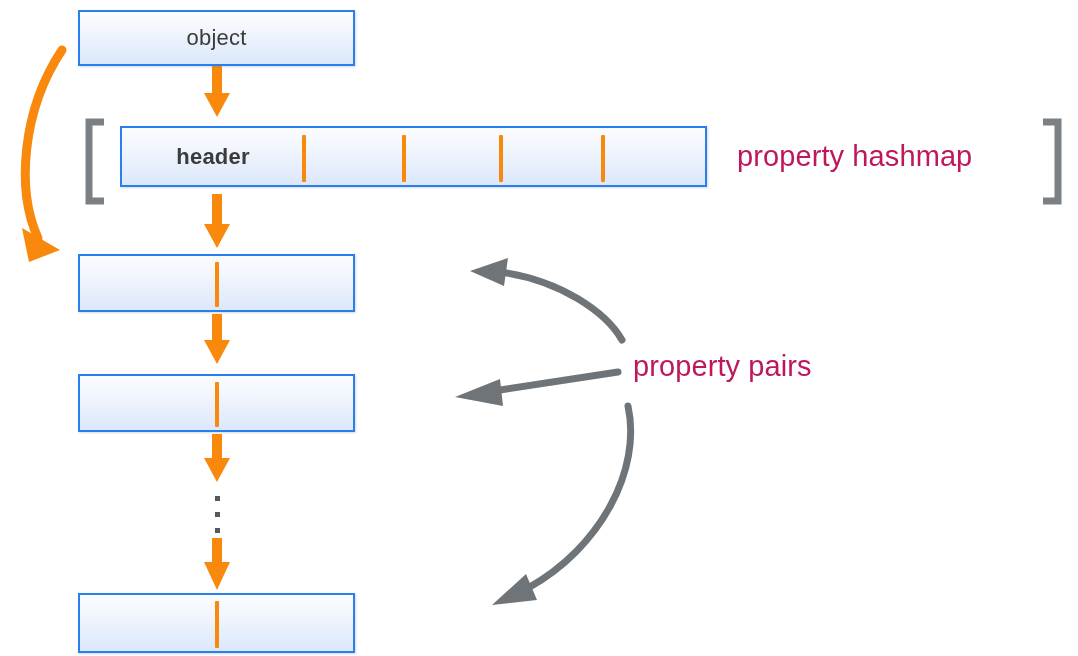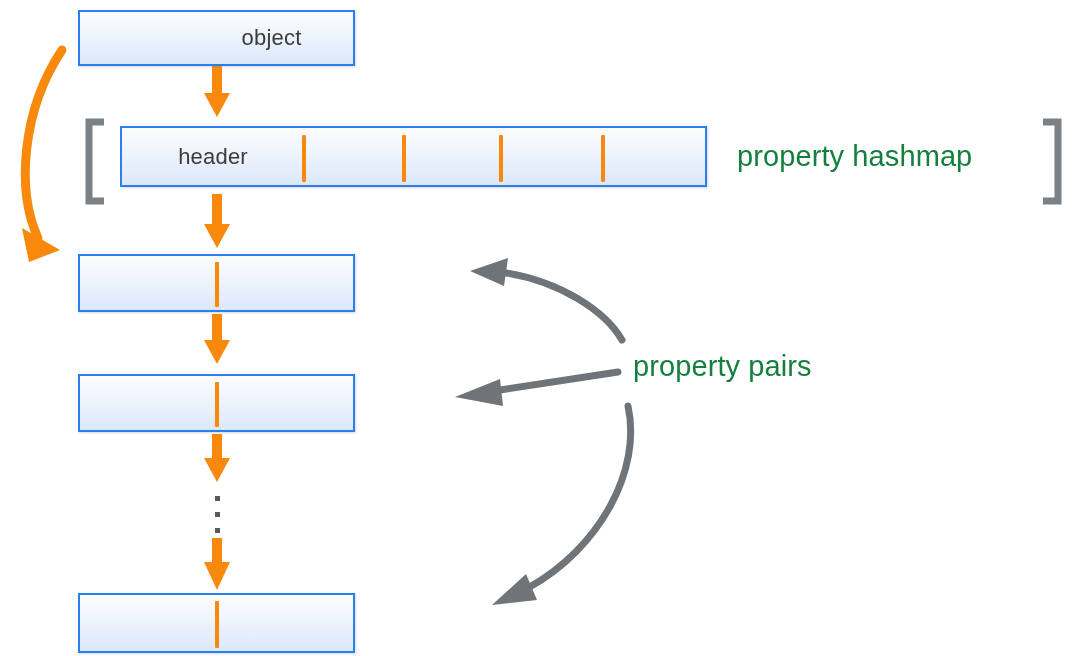--- a/index.html
+++ b/index.html
@@ -61,21 +61,21 @@
     position: absolute;
     width: 5px;
     height: 5px;
     background: #555a5e;
   }
 
   
   .caption {
     position: absolute;
     font-size: 29px;
-    color: #15803d;
+    color: #be185d;
     white-space: nowrap;
     letter-spacing: 0.1px;
   }
 </style>
 </head>
 <body>
 
 <div id="canvas">
 
   <svg id="svg-layer" viewBox="0 0 1078 656">
@@ -127,24 +127,24 @@
       <polygon points="455,397 500,379 503,406" fill="#6e7478"></polygon>
     </g>
 
     <g>
       <path d="M 628,406 C 642,470 600,548 528,588" stroke="#6e7478" stroke-width="7" fill="none" stroke-linecap="round"></path>
       <polygon points="492,605 526,574 537,600" fill="#6e7478"></polygon>
     </g>
   </svg>
 
   <div class="box" style="left:78px; top:10px; width:277px; height:56px;">
-    <span class="box-label" style="left:7px; width:100%;padding-left:48px;">object</span>
+    <span class="box-label" style="left:0; width:100%;">object</span>
   </div>
 
-  <div class="box" style="left:120px; top:126px; width:587px; height:61px;">
+  <div class="box" style="left:120px; top:126px; width:587px; height:61px;font-weight:bold;">
     <span class="box-label" style="left:0; width:182px;">header</span>
     <span class="tick" style="left:180px; top:7px; height:47px;"></span>
     <span class="tick" style="left:280px; top:7px; height:47px;"></span>
     <span class="tick" style="left:377px; top:7px; height:47px;"></span>
     <span class="tick" style="left:479px; top:7px; height:47px;"></span>
   </div>
 
   <div class="box" style="left:78px; top:254px; width:277px; height:58px;">
     <span class="tick" style="left:135px; top:6px; height:45px;"></span>
     <span class="box-label" style="left:0; width:100%;"></span>

